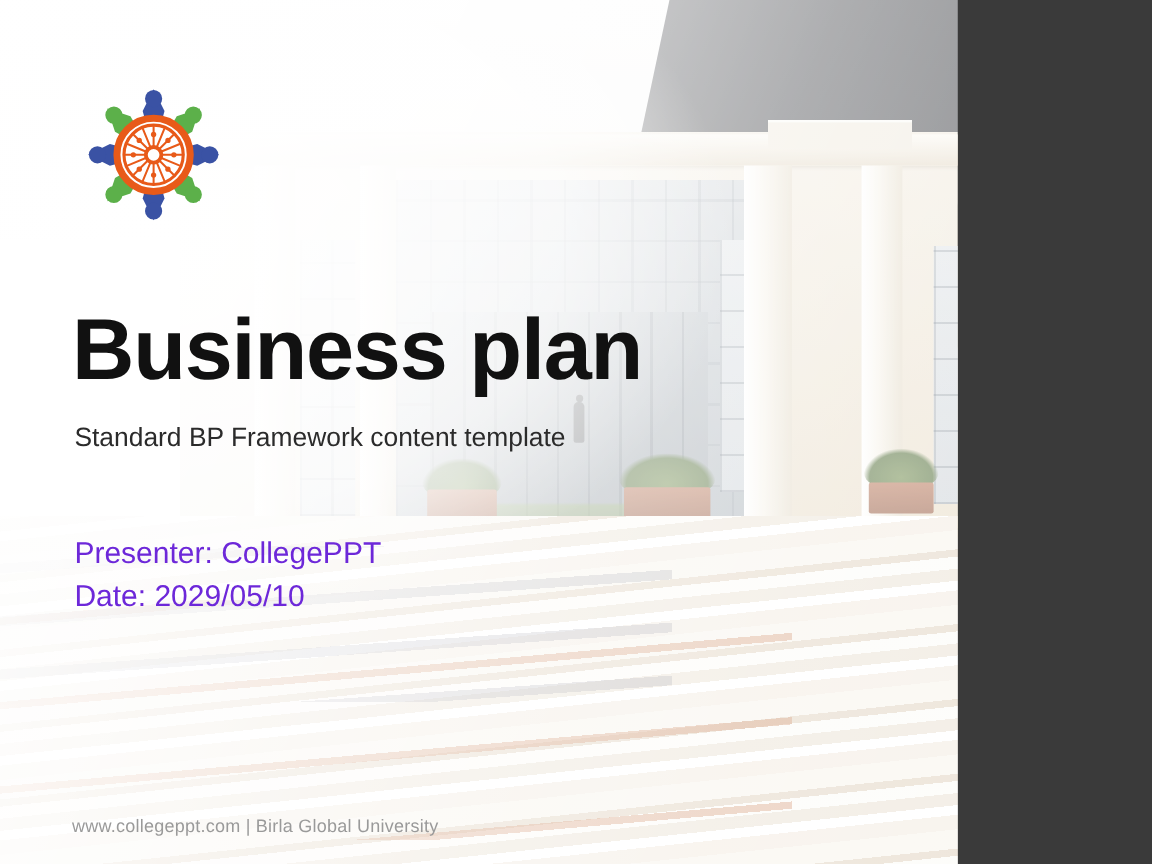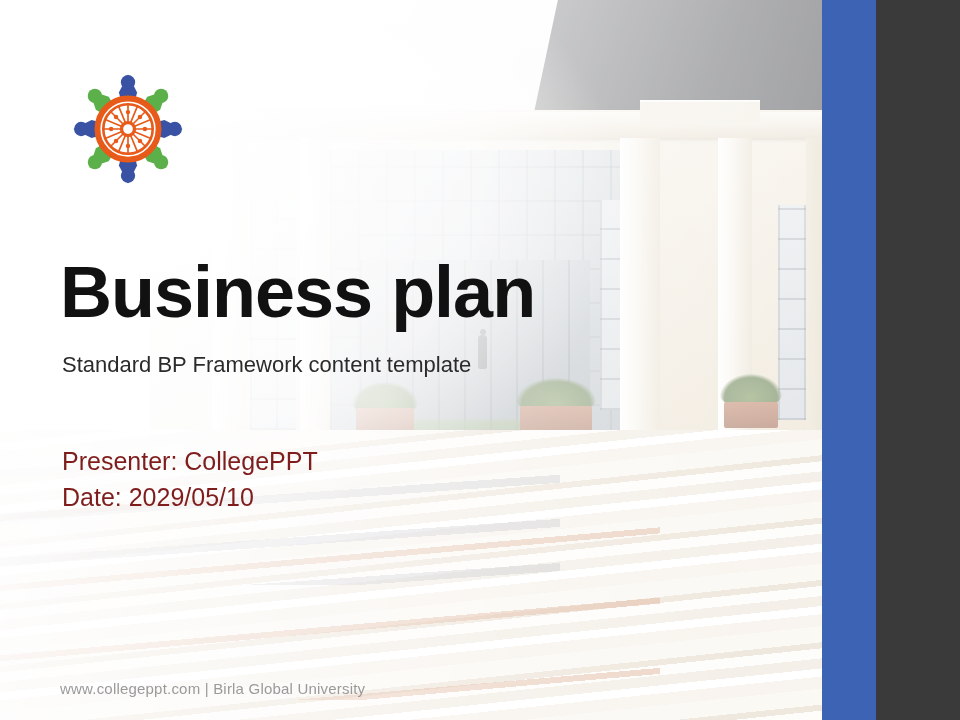--- a/index.html
+++ b/index.html
@@ -7,21 +7,21 @@
     margin: 0;
     padding: 0;
     background: #3a3a3a;
   }
   body {
     font-family: "Liberation Sans", sans-serif;
   }
 
   .slide {
     position: relative;
-    width: 876px;
+    width: 798px;
     height: 720px;
     overflow: hidden;
     background: #ffffff;
   }
 
   
   .photo-layer {
     position: absolute;
     inset: 0;
     overflow: hidden;
@@ -307,21 +307,21 @@
     margin: 0;
     font-size: 22px;
     font-weight: normal;
     color: #2b2b2b;
     line-height: 1.2;
     white-space: nowrap;
   }
   .meta {
     position: absolute;
     left: 62px; top: 443px;
-    color: #7f1d1d;
+    color: #6d28d9;
     font-size: 25px;
     line-height: 36px;
   }
   .meta-row { white-space: nowrap; }
   .footer {
     position: absolute;
     left: 60px; top: 680px;
     font-size: 15px;
     color: #9a9a9a;
     letter-spacing: .2px;

